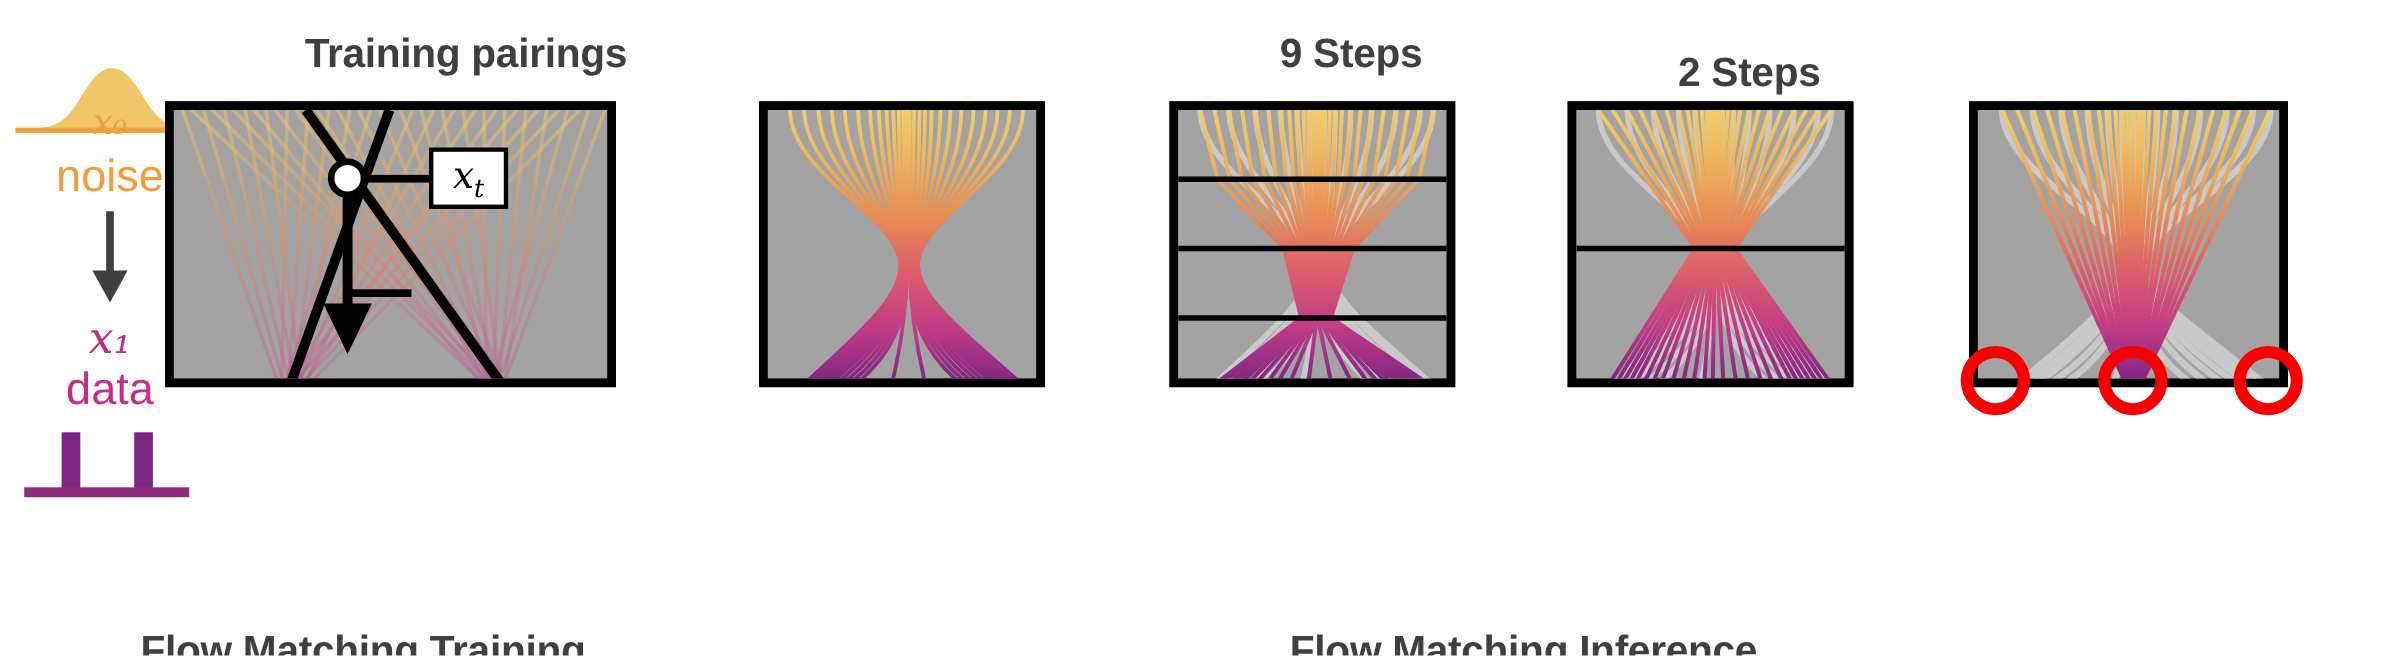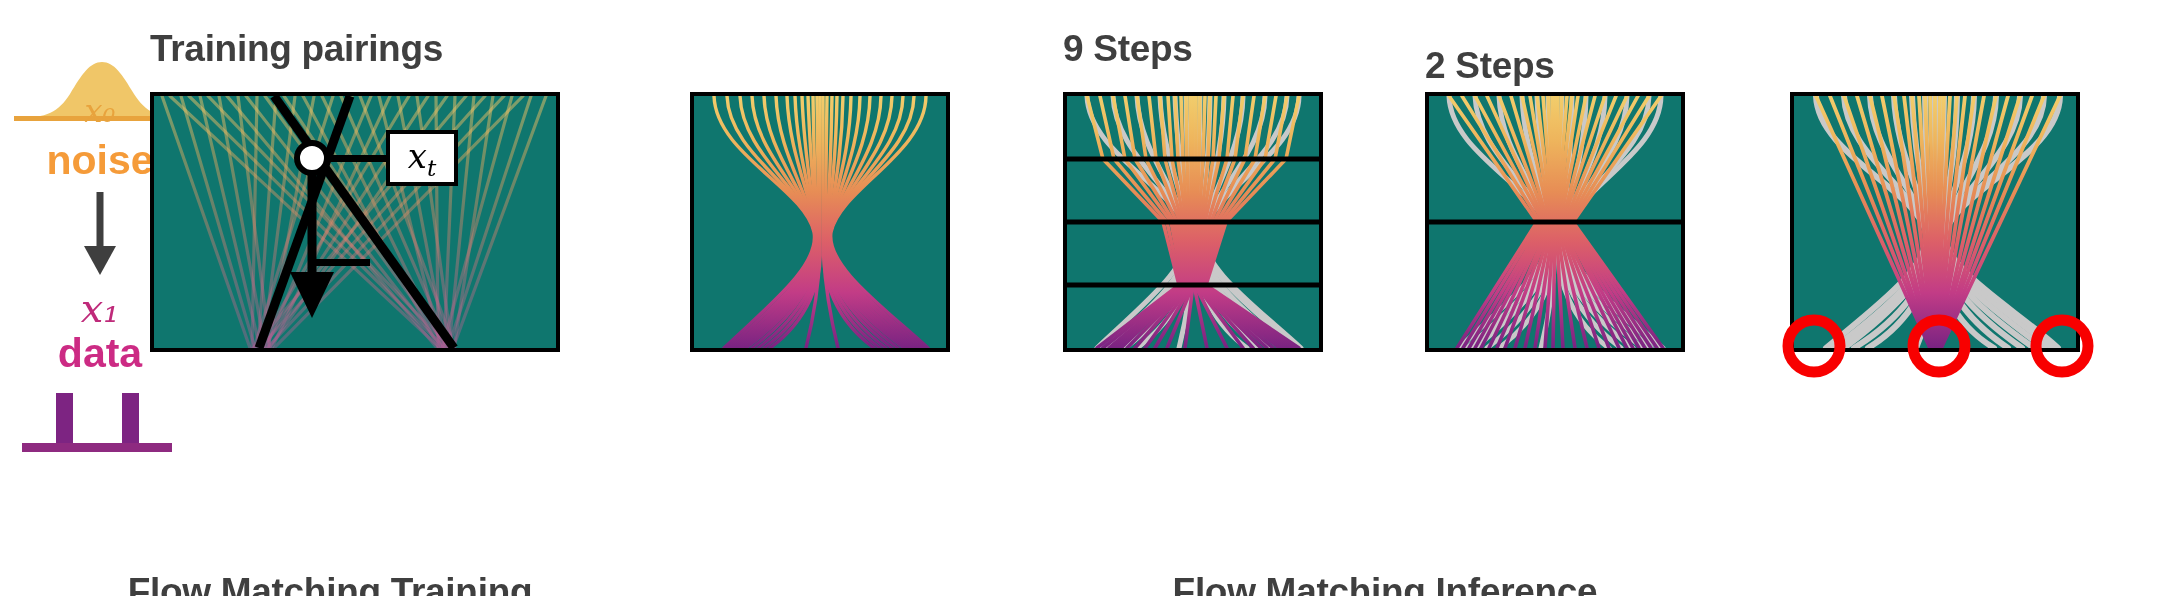--- a/index.html
+++ b/index.html
@@ -15,21 +15,21 @@
     background: #ffffff;
   }
 
   
   .panel-title {
     position: absolute;
     font-family: "Liberation Sans", sans-serif;
     font-weight: bold;
     font-size: 37px;
     color: #3f3f3f;
-    text-align: left;
+    text-align: right;
     white-space: nowrap;
     letter-spacing: -0.3px;
   }
   .section-caption {
     position: absolute;
     font-family: "Liberation Sans", sans-serif;
     font-weight: bold;
     font-size: 37px;
     color: #3f3f3f;
     text-align: center;
@@ -39,29 +39,29 @@
   }
   .math-label {
     position: absolute;
     font-family: "DejaVu Serif", serif;
     font-style: italic;
     white-space: nowrap;
   }
   .bold-label {
     position: absolute;
     font-family: "Liberation Sans", sans-serif;
-    font-weight: bold;
+    font-weight: normal;
     white-space: nowrap;
   }
 
   
   .plot-frame {
     position: absolute;
-    border: 4px solid #000000;
-    background: #0f766e;
+    border: 8px solid #000000;
+    background: #a3a3a3;
     overflow: hidden;
   }
   .plot-frame > svg { display: block; }
 
   
   #legend-col { position: absolute; left: 0; top: 0; width: 200px; height: 530px; }
 
   .noise-x0 {
     color: #e8a33d;
     font-size: 32px;

